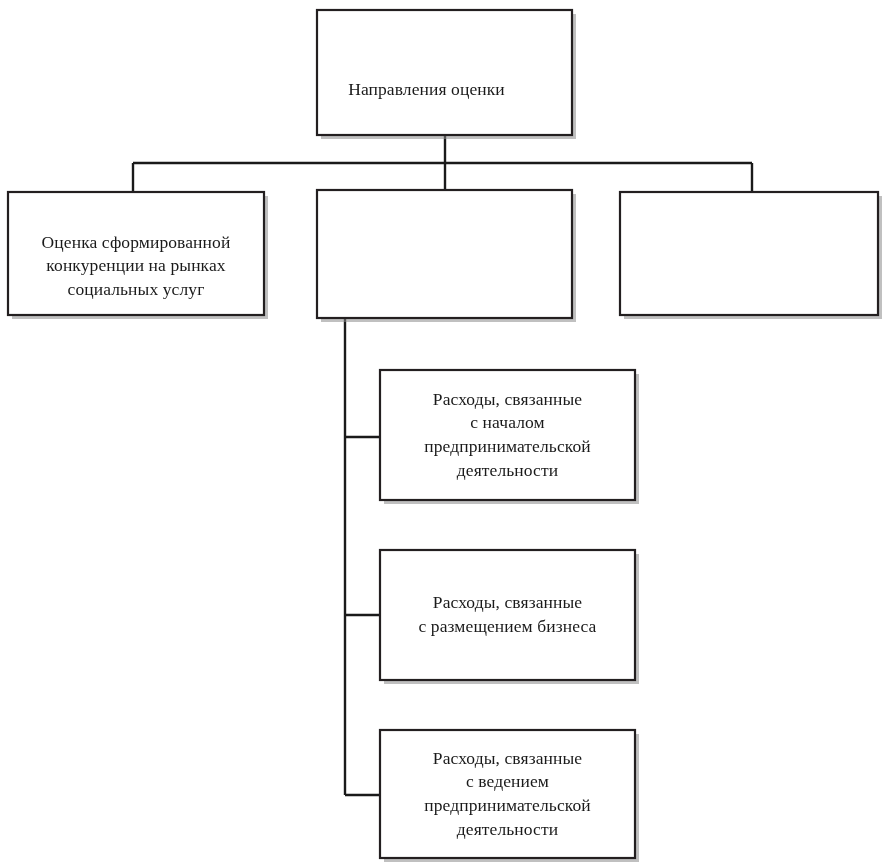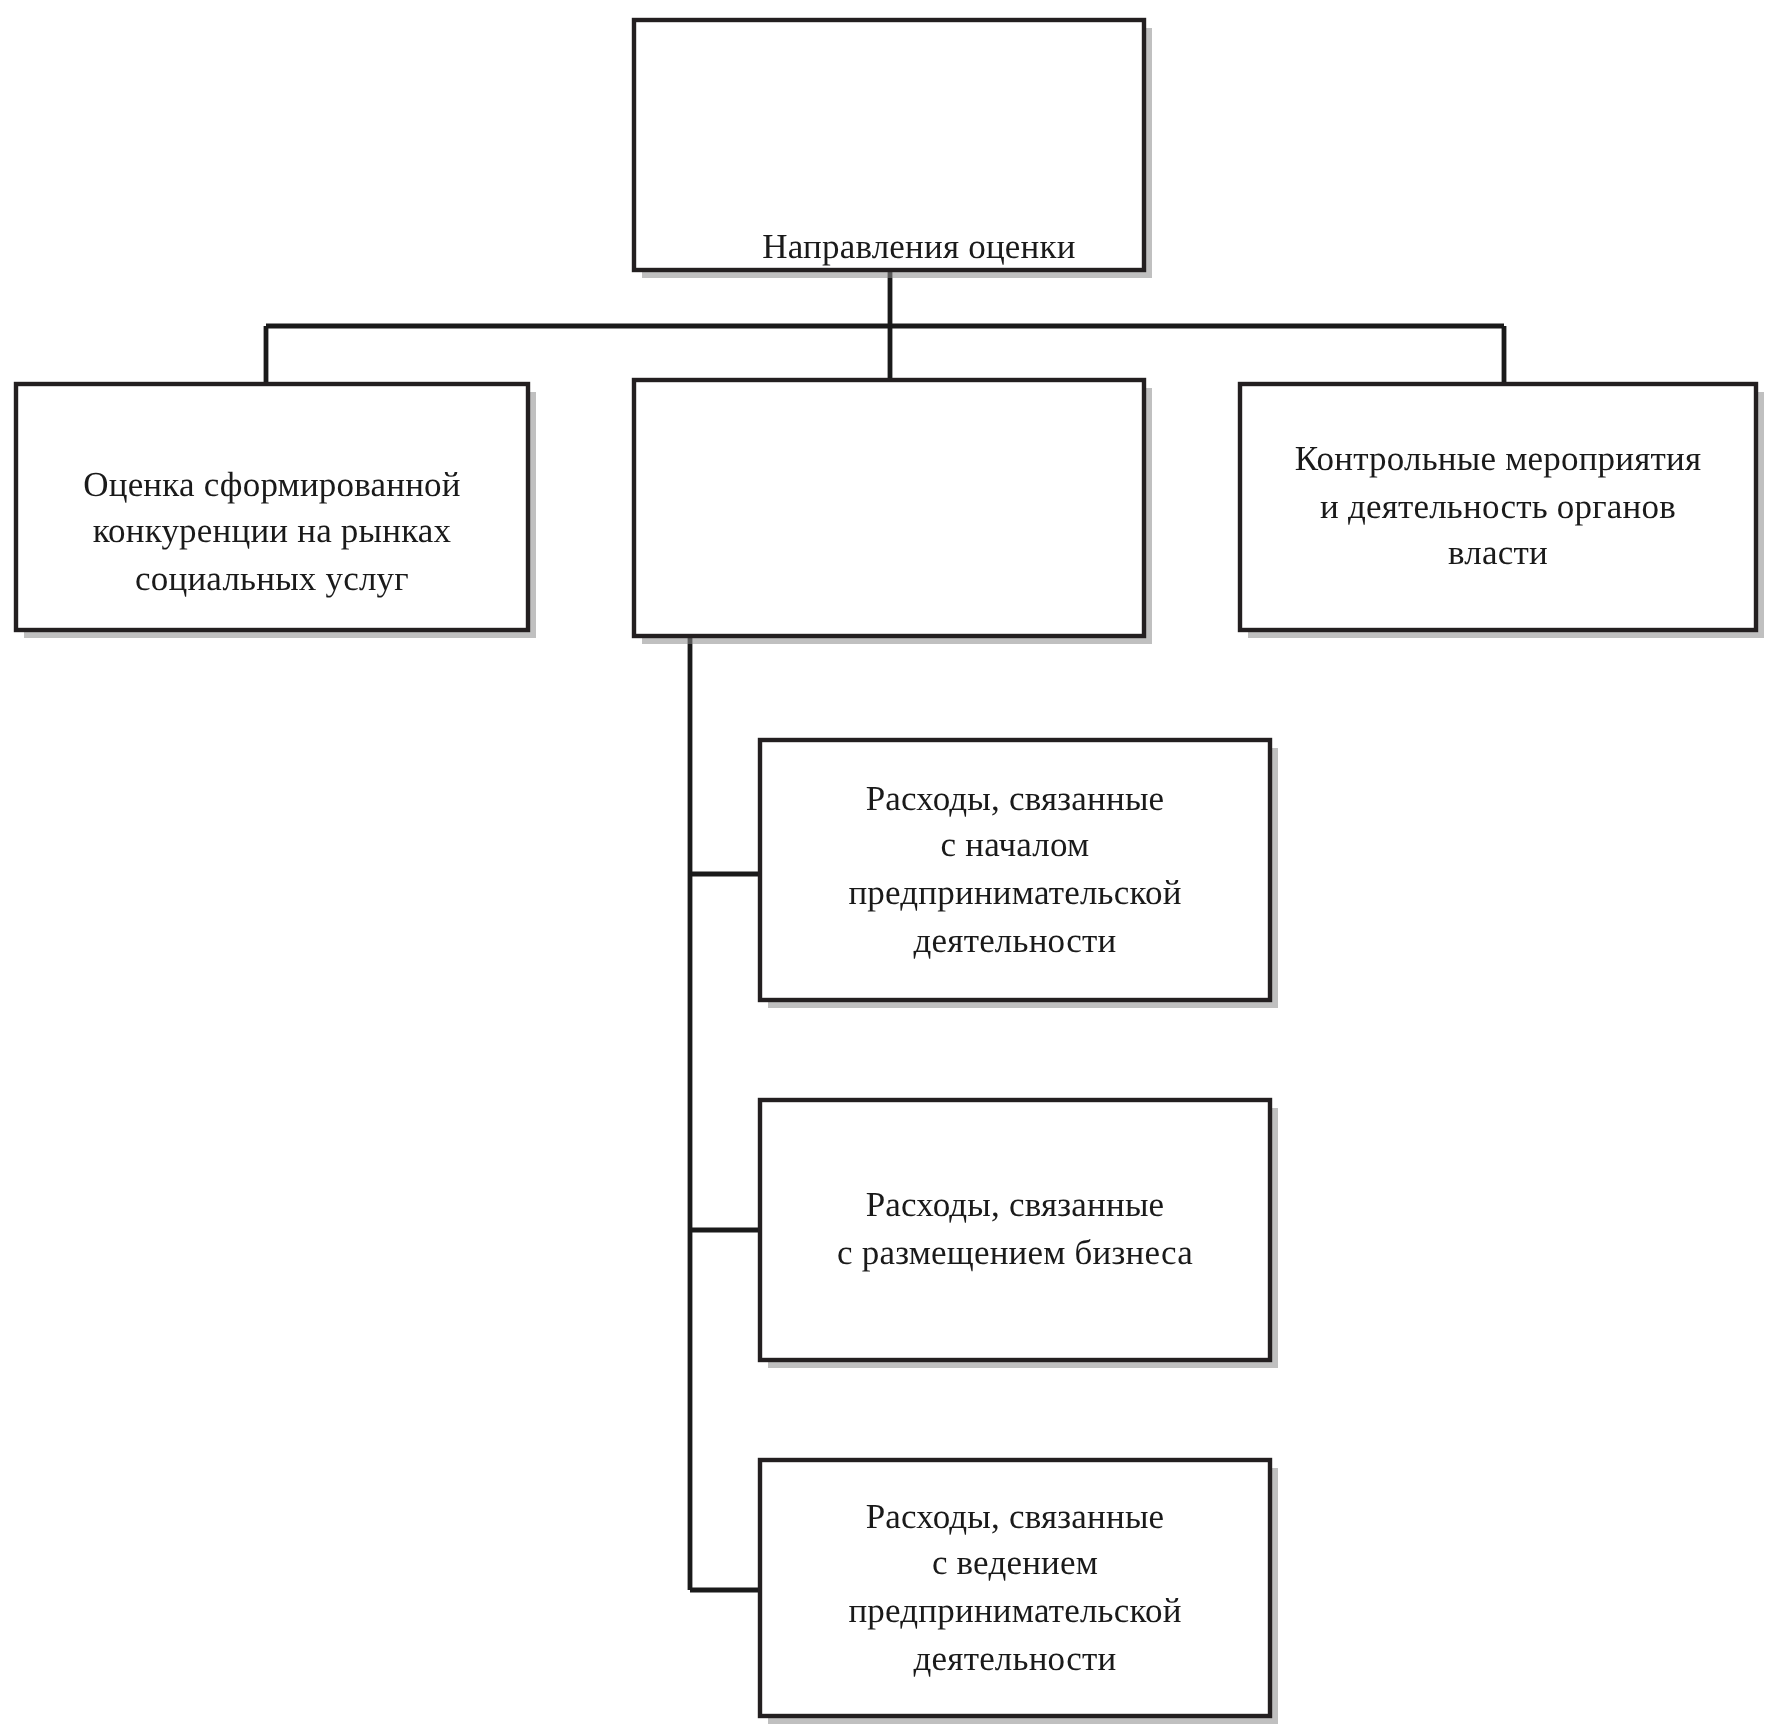--- a/index.html
+++ b/index.html
@@ -106,30 +106,27 @@
       <rect class="node-shadow" x="384" y="554" width="255" height="130"></rect>
       <rect class="node-box" x="380" y="550" width="255" height="130"></rect>
     </g>
     <g>
       <rect class="node-shadow" x="384" y="734" width="255" height="128"></rect>
       <rect class="node-box" x="380" y="730" width="255" height="128"></rect>
     </g>
 
   </svg>
 
-  <div class="node-label" style="left:332px; top:10px; width:255px; height:160px;margin-top:34px;">Направления оценки</div>
+  <div class="node-label" style="left:299px; top:10px; width:255px; height:160px;">Направления оценки</div>
 
   <div class="node-label" style="left:8px; top:193px; width:256px; height:146px;text-align:center;">Оценка сформированной
 конкуренции на рынках
 социальных услуг</div>
 
 
-  <div class="node-label" style="left:620px; top:192px; width:258px; height:123px;">Контрольные мероприятия
-и деятельность органов
-власти</div>
 
   <div class="node-label" style="left:380px; top:370px; width:255px; height:130px;">Расходы, связанные
 с началом
 предпринимательской
 деятельности</div>
 
   <div class="node-label" style="left:380px; top:550px; width:255px; height:130px;">Расходы, связанные
 с размещением бизнеса</div>
 
   <div class="node-label" style="left:380px; top:730px; width:255px; height:128px;">Расходы, связанные

